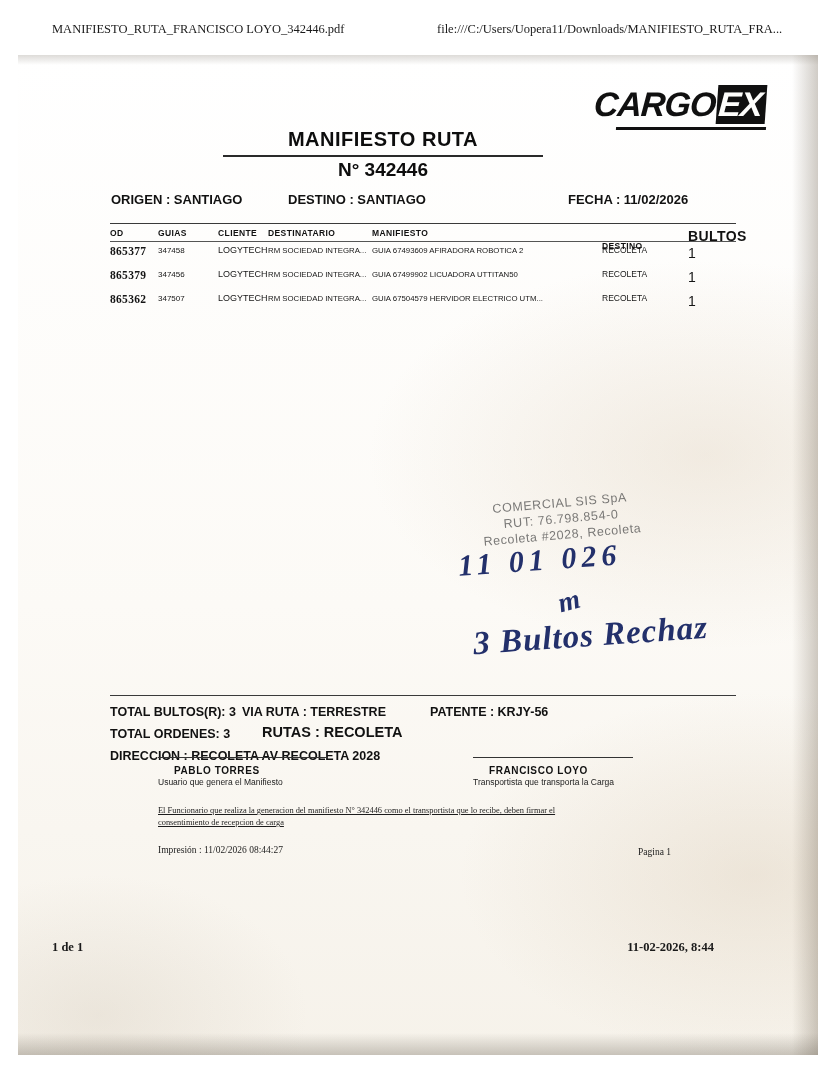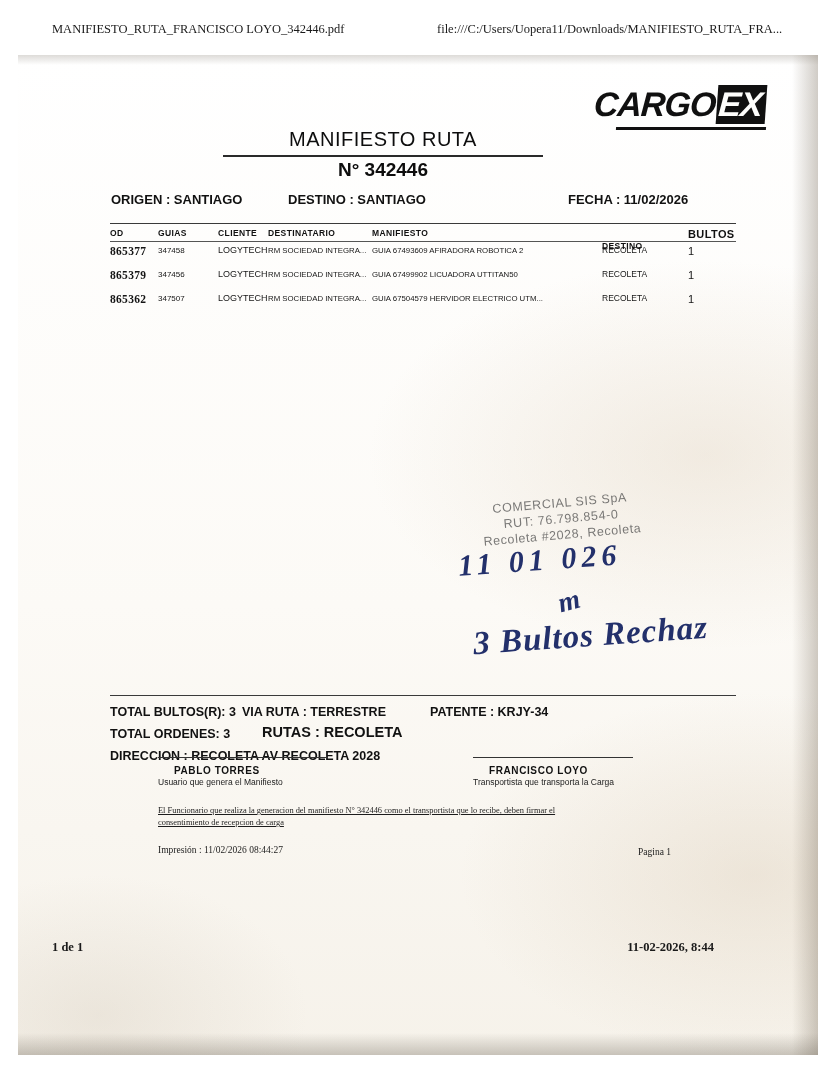--- a/index.html
+++ b/index.html
@@ -116,21 +116,21 @@
   }
 
   
   .doc-title {
     position: absolute;
     left: 215px;
     top: 73px;
     width: 300px;
     text-align: center;
     font-family: "Liberation Sans", sans-serif;
-    font-weight: normal;
+    font-weight: bold;
     font-size: 20px;
     letter-spacing: 0.5px;
     color: #0d0d0d;
   }
   .title-rule {
     position: absolute;
     left: 205px;
     top: 100px;
     width: 320px;
     height: 1.5px;
@@ -191,21 +191,21 @@
     height: 24px;
     font-size: 9px;
     color: #151515;
   }
   .c-od   { position: absolute; left: 0px;   top: 3px; }
   .c-guia { position: absolute; left: 48px;  top: 4px; font-size: 8px; }
   .c-cli  { position: absolute; left: 108px; top: 3px; }
   .c-dest { position: absolute; left: 158px; top: 4px; font-size: 7.8px; }
   .c-desc { position: absolute; left: 262px; top: 4px; font-size: 7.8px; }
   .c-dst2 { position: absolute; left: 492px; top: 3px; font-size: 8.5px; }
-  .c-bul  { position: absolute; left: 578px; top: 3px; font-size: 11px; }
+  .c-bul  { position: absolute; left: 578px; top: 3px; font-size: 14px; }
 
   .tbl-head .c-od   { top: 4px; }
   .tbl-head .c-guia { top: 4px; font-size: 8.5px; }
   .tbl-head .c-cli  { top: 4px; }
   .tbl-head .c-dest { top: 4px; font-size: 8.5px; }
   .tbl-head .c-desc { top: 4px; font-size: 8.5px; }
   .tbl-head .c-dst2 { top: 17px; }
   .tbl-head .c-bul  { top: 4px; }
 
   .row-od { font-size: 11.5px; font-family: "Liberation Serif", serif; font-weight: bold; letter-spacing: 0.3px;}
@@ -432,21 +432,21 @@
 
     <div class="hand hand-date">11 01 026</div>
     <div class="hand hand-squiggle">m</div>
     <div class="hand hand-note">3 Bultos Rechaz</div>
 
     <div class="totals-rule"></div>
     <div class="totals">
       <div class="t-line">
         <span class="t-bultos">TOTAL BULTOS(R): 3</span>
         <span class="t-via">VIA RUTA : TERRESTRE</span>
-        <span class="t-patente">PATENTE : KRJY-34</span>
+        <span class="t-patente">PATENTE : KRJY-56</span>
       </div>
       <div class="t-line">
         <span class="t-ordenes">TOTAL ORDENES: 3</span>
         <span class="t-rutas">RUTAS : RECOLETA</span>
       </div>
       <div class="t-line">
         <span class="t-direccion">DIRECCION : RECOLETA  AV RECOLETA 2028</span>
       </div>
     </div>
 

